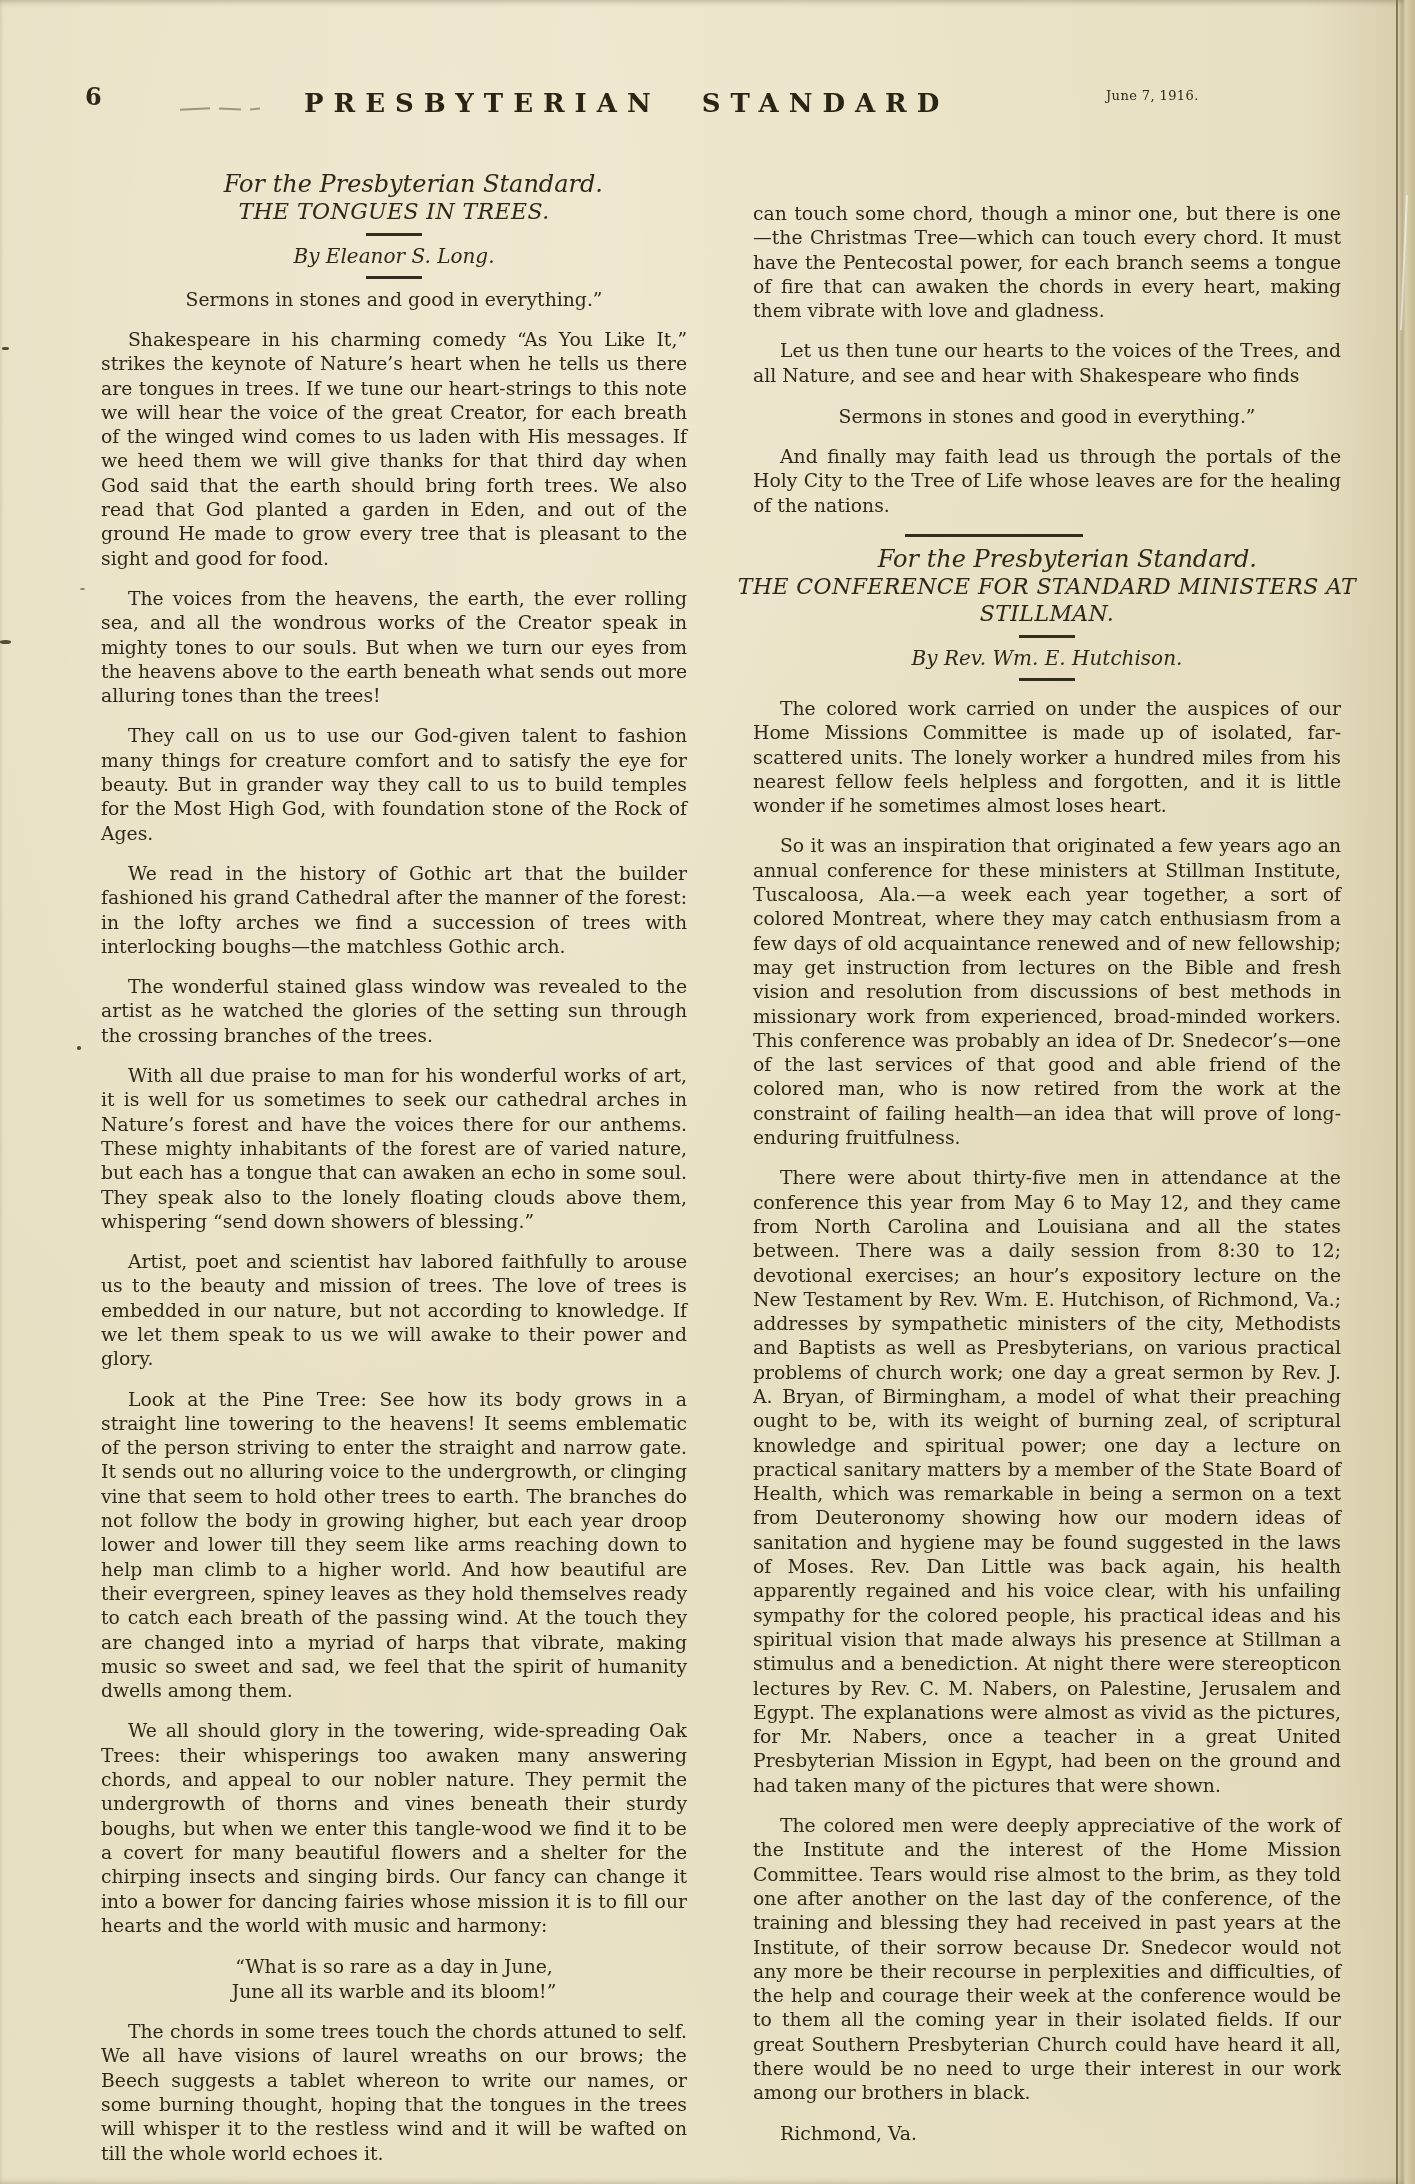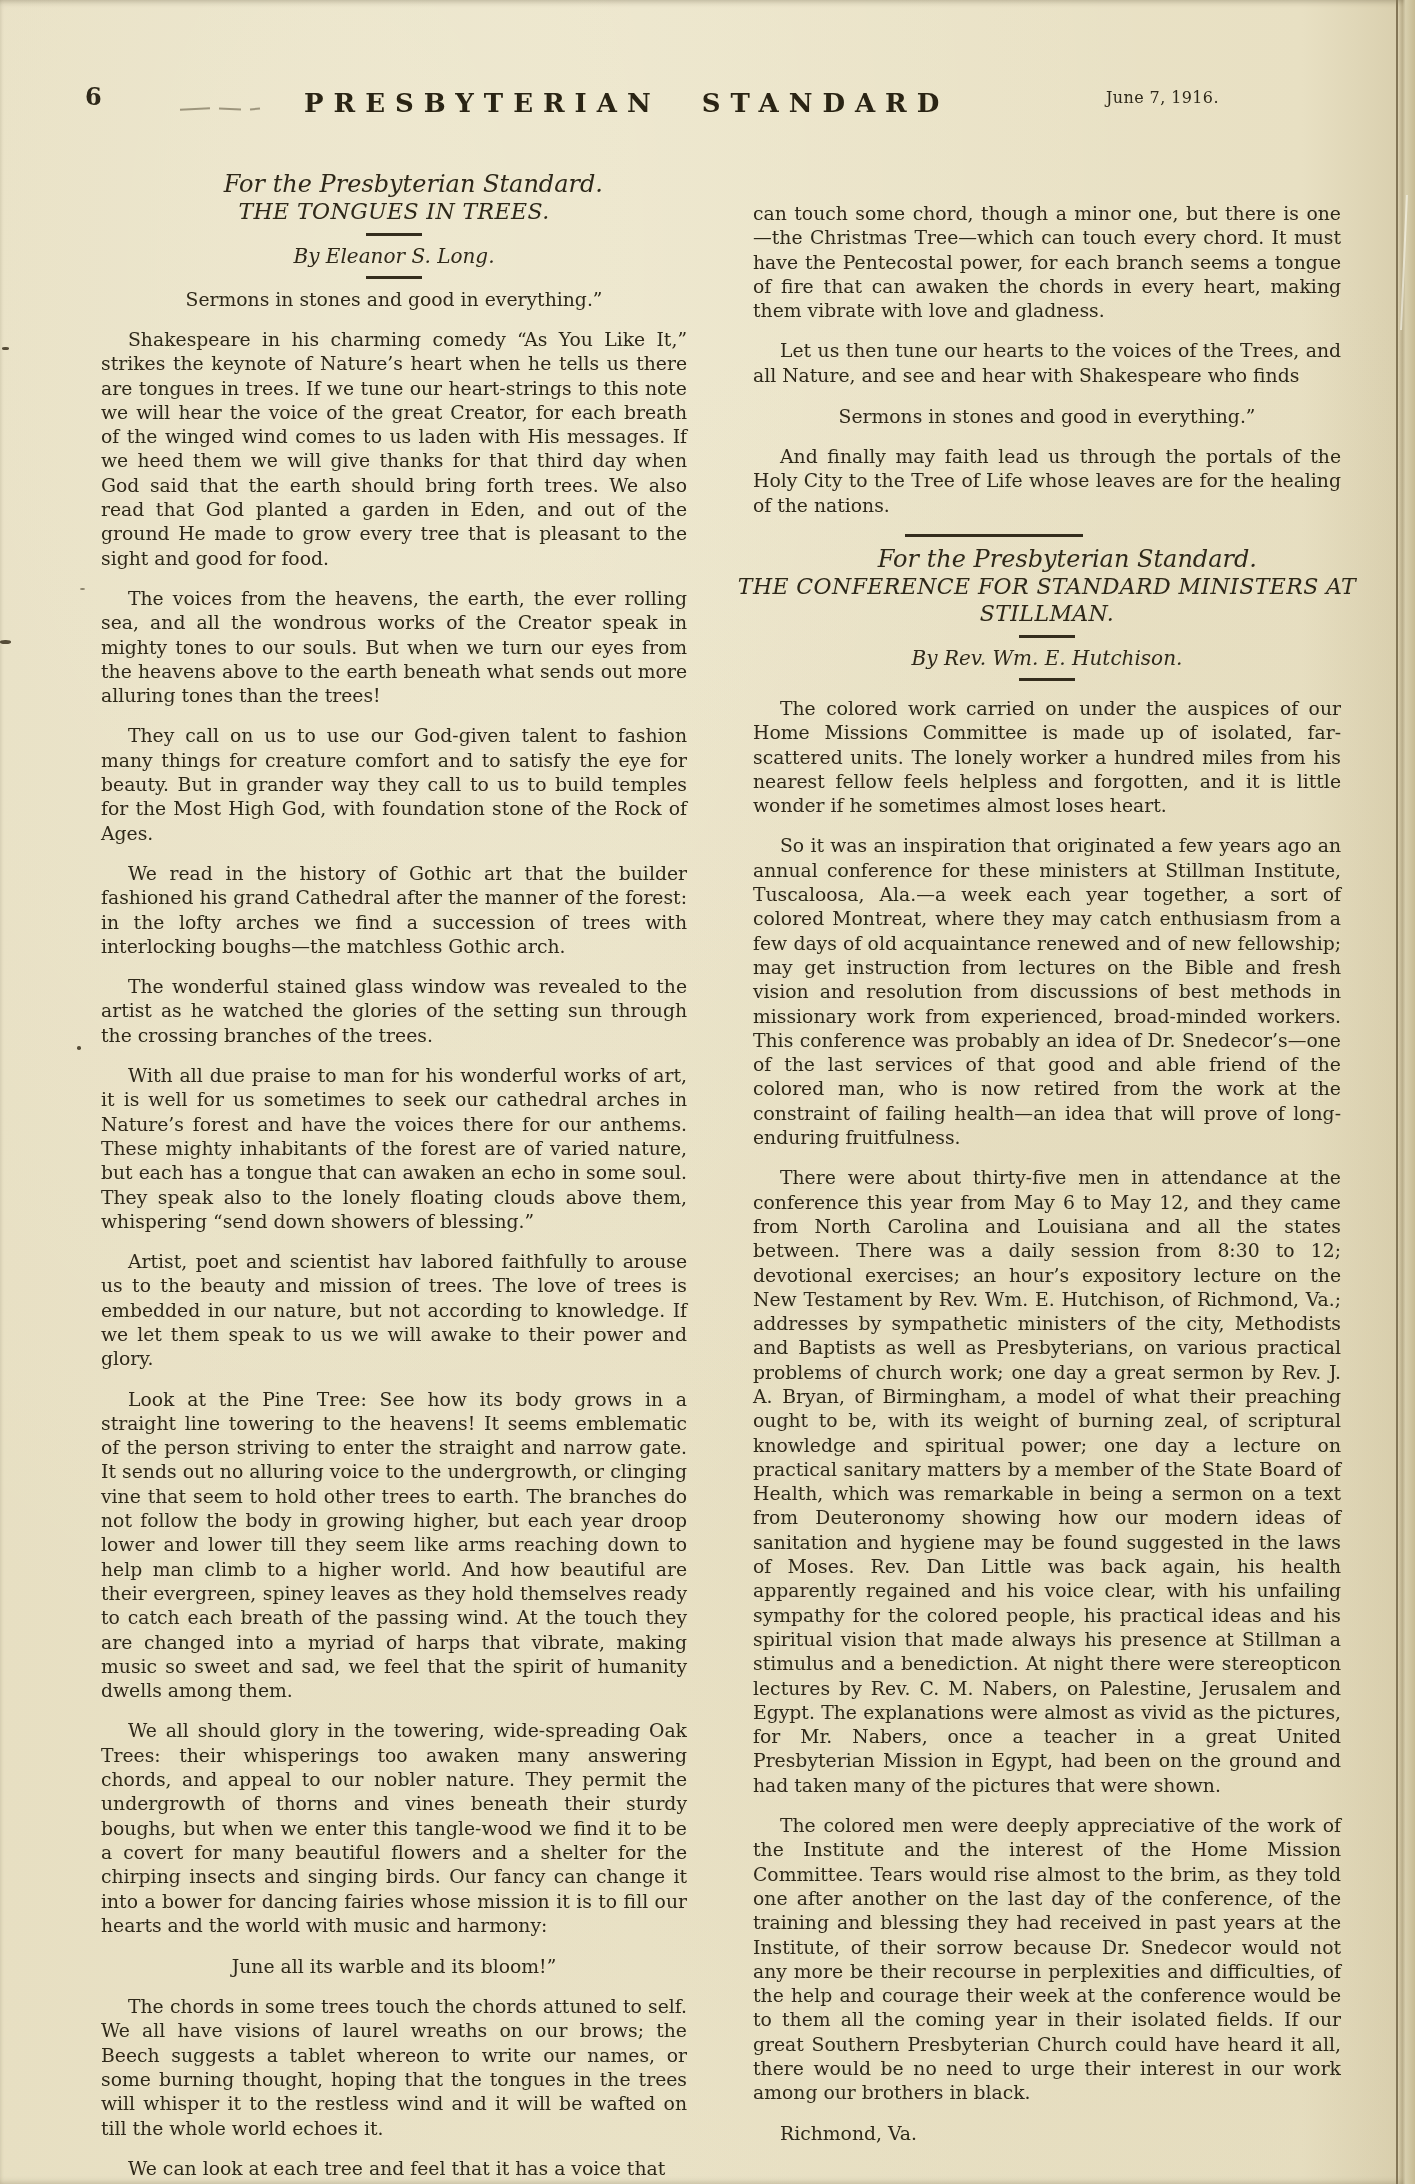--- a/index.html
+++ b/index.html
@@ -41,21 +41,21 @@
   .smudge{position:absolute;left:180px;top:98px;width:110px;height:14px;}
   .smudge i{display:inline-block;vertical-align:middle;border-top:2px solid rgba(92,84,60,0.55);margin-right:9px;}
   .smudge i:nth-child(1){width:30px;transform:rotate(-3deg);}
   .smudge i:nth-child(2){width:22px;transform:rotate(2deg);}
   .smudge i:nth-child(3){width:10px;transform:rotate(-6deg);}
   .masthead{
     position:absolute;left:300px;top:84px;margin:4px;
     font-size:26px;font-weight:bold;letter-spacing:10px;word-spacing:22px;
     white-space:nowrap;color:#2a2414;
   }
-  .issue-date{position:absolute;left:1106px;top:88px;font-size:16px;letter-spacing:0.4px;}
+  .issue-date{position:absolute;left:1106px;top:88px;font-size:13px;letter-spacing:0.4px;}
 
   
   .col{position:absolute;top:172px;font-size:18.8px;line-height:24.3px;text-align:justify;}
   .col-left{left:85px;width:618px;}
   .col-right{left:737px;width:620px;padding-top:14px;}
 
   p.body{margin:16px;text-indent:27px;}
   p.noindent{text-indent:0;}
 
   .attribution{font-style:italic;font-size:24px;line-height:24px;text-align:right;padding-right:100px;margin-bottom:2px;text-indent:0;}
@@ -94,20 +94,21 @@
     <p class="body">Shakespeare in his charming comedy “As You Like It,” strikes the keynote of Nature’s heart when he tells us there are tongues in trees.  If we tune our heart-strings to this note we will hear the voice of the great Creator, for each breath of the winged wind comes to us laden with His messages.  If we heed them we will give thanks for that third day when God said that the earth should bring forth trees.  We also read that God planted a garden in Eden, and out of the ground He made to grow every tree that is pleasant to the sight and good for food.</p>
     <p class="body">The voices from the heavens, the earth, the ever rolling sea, and all the wondrous works of the Creator speak in mighty tones to our souls.  But when we turn our eyes from the heavens above to the earth beneath what sends out more alluring tones than the trees!</p>
     <p class="body">They call on us to use our God-given talent to fashion many things for creature comfort and to satisfy the eye for beauty.  But in grander way they call to us to build temples for the Most High God, with foundation stone of the Rock of Ages.</p>
     <p class="body">We read in the history of Gothic art that the builder fashioned his grand Cathedral after the manner of the forest: in the lofty arches we find a succession of trees with interlocking boughs—the matchless Gothic arch.</p>
     <p class="body">The wonderful stained glass window was revealed to the artist as he watched the glories of the setting sun through the crossing branches of the trees.</p>
     <p class="body">With all due praise to man for his wonderful works of art, it is well for us sometimes to seek our cathedral arches in Nature’s forest and have the voices there for our anthems. These mighty inhabitants of the forest are of varied nature, but each has a tongue that can awaken an echo in some soul. They speak also to the lonely floating clouds above them, whispering “send down showers of blessing.”</p>
     <p class="body">Artist, poet and scientist hav labored faithfully to arouse us to the beauty and mission of trees.  The love of trees is embedded in our nature, but not according to knowledge. If we let them speak to us we will awake to their power and glory.</p>
     <p class="body">Look at the Pine Tree:  See how its body grows in a straight line towering to the heavens!  It seems emblematic of the person striving to enter the straight and narrow gate. It sends out no alluring voice to the undergrowth, or clinging vine that seem to hold other trees to earth. The branches do not follow the body in growing higher, but each year droop lower and lower till they seem like arms reaching down to help man climb to a higher world.  And how beautiful are their evergreen, spiney leaves as they hold themselves ready to catch each breath of the passing wind.  At the touch they are changed into a myriad of harps that vibrate, making music so sweet and sad, we feel that the spirit of humanity dwells among them.</p>
     <p class="body">We all should glory in the towering, wide-spreading Oak Trees: their whisperings too awaken many answering chords, and appeal to our nobler nature.  They permit the undergrowth of thorns and vines beneath their sturdy boughs, but when we enter this tangle-wood we find it to be a covert for many beautiful flowers and a shelter for the chirping insects and singing birds.  Our fancy can change it into a bower for dancing fairies whose mission it is to fill our hearts and the world with music and harmony:</p>
     <div class="quote">
+      <div>“What is so rare as a day in June,</div>
       <div>June all its warble and its bloom!”</div>
     </div>
     <p class="body">The chords in some trees touch the chords attuned to self. We all have visions of laurel wreaths on our brows; the Beech suggests a tablet whereon to write our names, or some burning thought, hoping that the tongues in the trees will whisper it to the restless wind and it will be wafted on till the whole world echoes it.</p>
     <p class="body">We can look at each tree and feel that it has a voice that</p>
   </section>
 
   <section class="col col-right">
     <p class="body noindent">can touch some chord, though a minor one, but there is one—the Christmas Tree—which can touch every chord.  It must have the Pentecostal power, for each branch seems a tongue of fire that can awaken the chords in every heart, making them vibrate with love and gladness.</p>
     <p class="body">Let us then tune our hearts to the voices of the Trees, and all Nature, and see and hear with Shakespeare who finds</p>
     <div class="quote">

